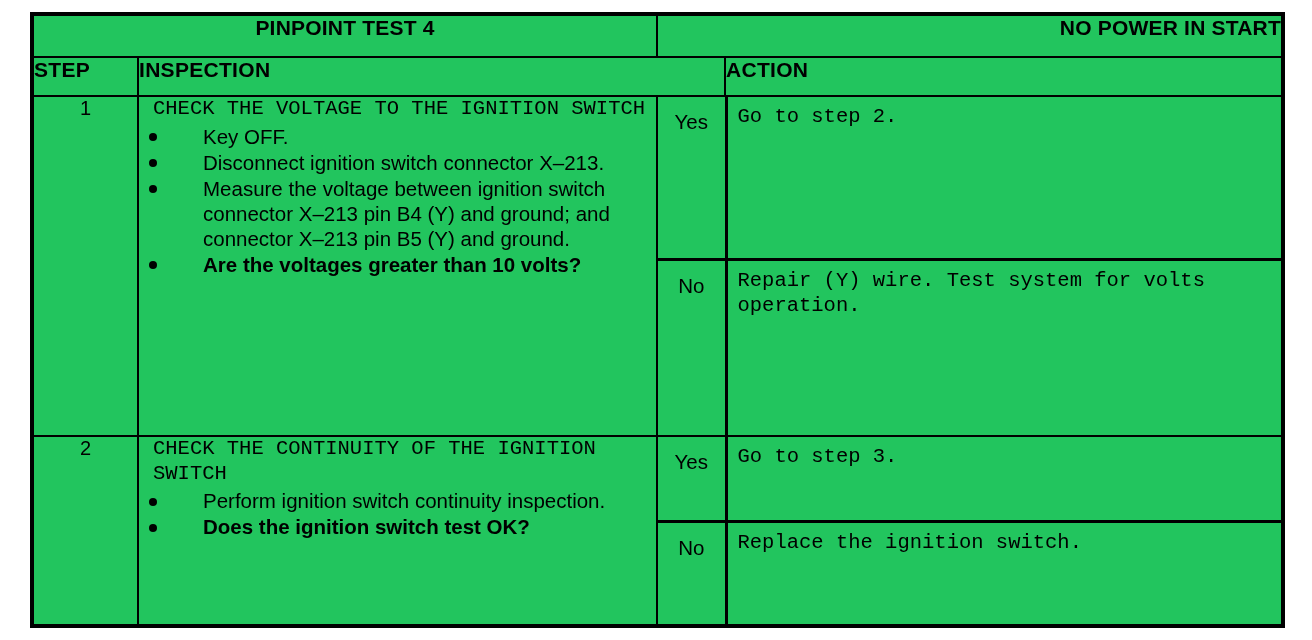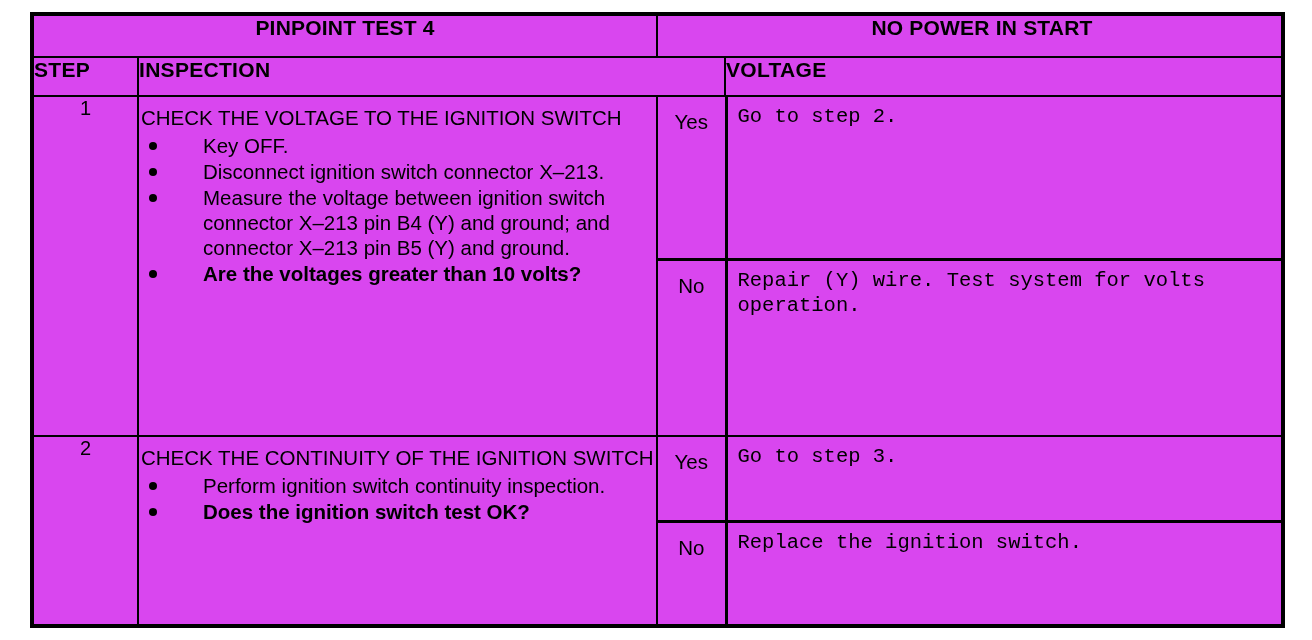--- a/index.html
+++ b/index.html
@@ -31,42 +31,42 @@
     width: 1255px;          
     height: 616px;          
     border-collapse: collapse;
     table-layout: fixed;
     background: #fff;
   }
   .pp-table td {
     border: 2px solid #000;
     vertical-align: top;
     padding: 0;
-    background: #d946ef;
+    background: #22c55e;
   }
 
   
   .pp-table {
     box-sizing: border-box;
     border: 4px solid #000;
   }
 
   
   .title-cell {
     height: 40px;
     text-align: center;
     vertical-align: middle;
     font-weight: bold;
     font-size: 21px;
     letter-spacing: .2px;
     padding: 0 6px;
   }
   .title-cell.left-title { width: 262px; }
   .title-cell.right-title {
-    text-align: center;
+    text-align: right;
     padding-left: 25px;
   }
 
   
   .col-head {
     height: 37px;
     text-align: left;
     vertical-align: middle;
     font-weight: bold;
     font-size: 21px;
@@ -111,22 +111,23 @@
     padding: 7px 8px 8px 10px;
     font-size: 20.5px;
     line-height: 1.22;
     font-family: Liberation Mono, monospace;
   }
 
   
   .insp-heading {
     font-size: 20.5px;
     line-height: 1.2;
-    margin: 9px 0 2px 0;
-    padding-left: 2px;
+    margin: 0 0 2px 0;
+    padding-left: 14px;
+    font-family: Liberation Mono, monospace;
   }
   ul.insp-list {
     list-style: none;
     margin: 0;
     padding: 0;
   }
   ul.insp-list li {
     position: relative;
     padding-left: 64px;
     margin: 0 0 1px 0;
@@ -162,21 +163,21 @@
     <tbody>
 
       <tr>
         <td class="title-cell left-title" colspan="2">PINPOINT TEST 4</td>
         <td class="title-cell right-title" colspan="2">NO POWER IN START</td>
       </tr>
 
       <tr>
         <td class="col-head">STEP</td>
         <td class="col-head" colspan="2">INSPECTION</td>
-        <td class="col-head">VOLTAGE</td>
+        <td class="col-head">ACTION</td>
       </tr>
 
       <tr>
         <td class="step-cell">1</td>
 
         <td class="inspection-cell">
           <div class="insp-heading">CHECK THE VOLTAGE TO THE IGNITION SWITCH</div>
           <ul class="insp-list">
             <li>
               <span class="bullet"></span>

